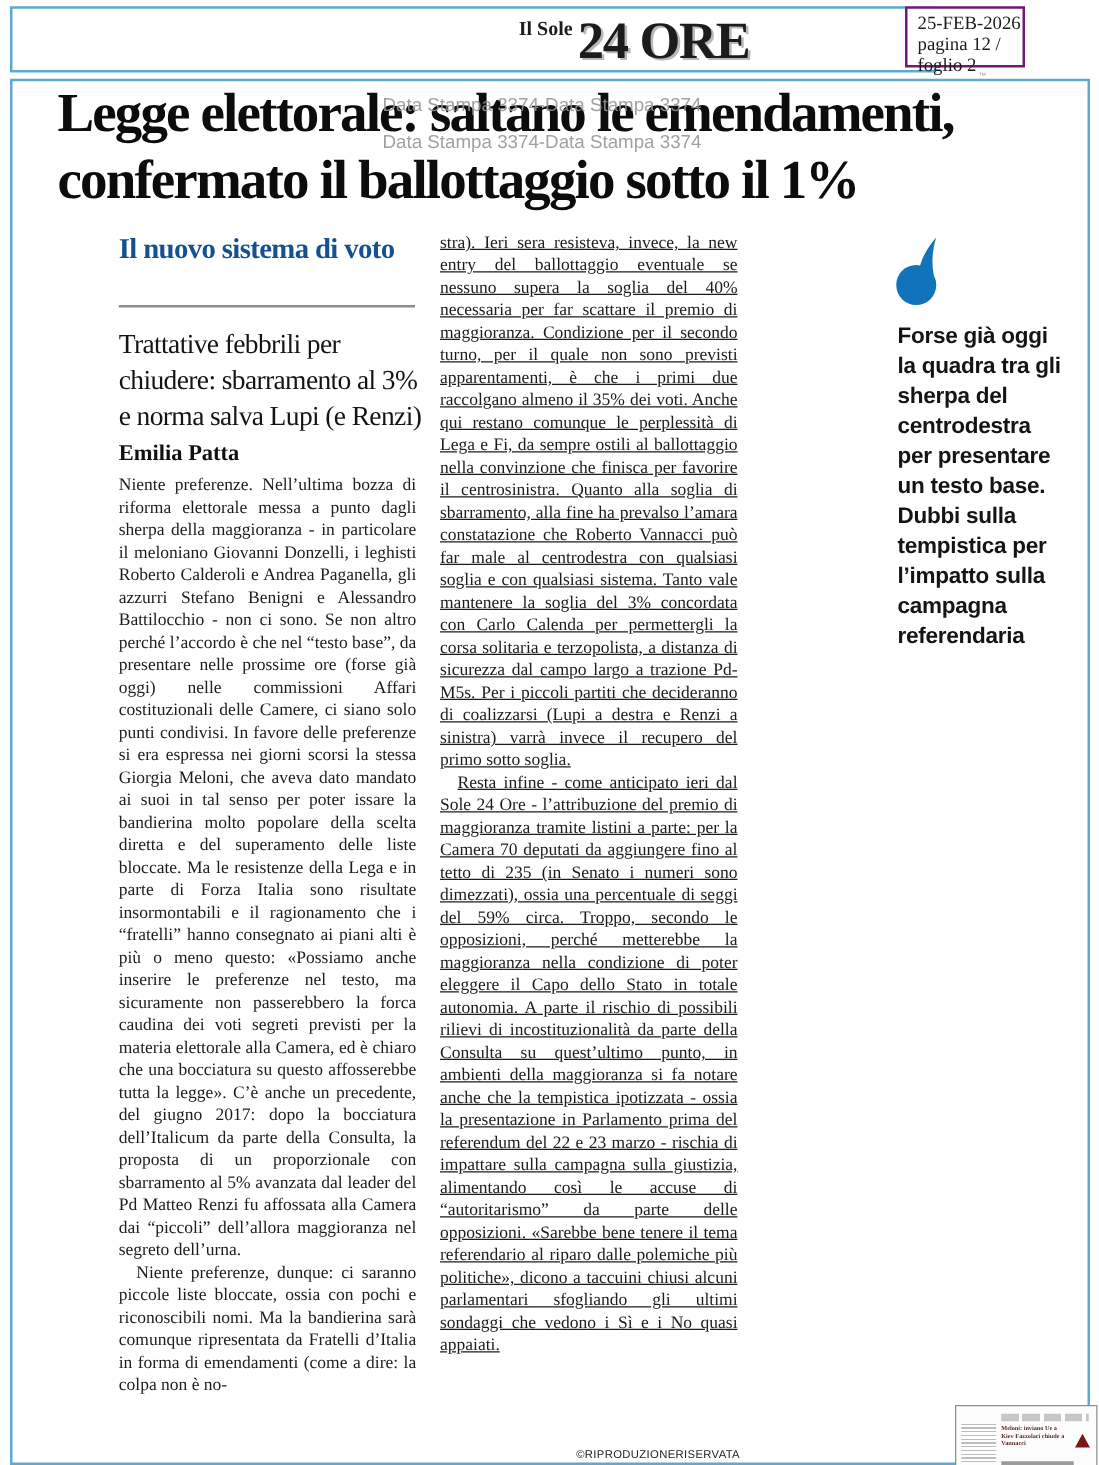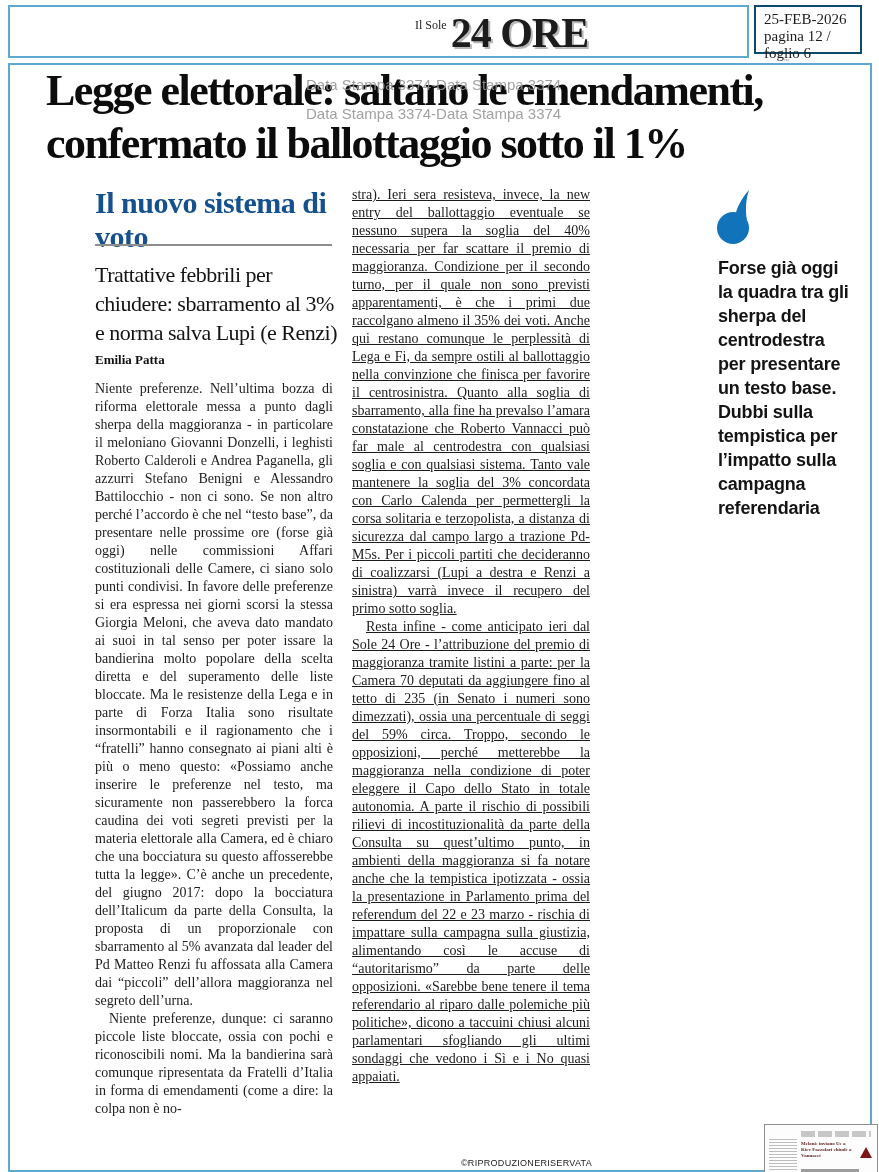--- a/index.html
+++ b/index.html
@@ -5,57 +5,57 @@
   html,body{margin:0;padding:0;background:#ffffff;}
   .page{
     position:relative;width:879px;height:1172px;background:#fff;
     font-family:"Liberation Serif",serif;color:#1c1c1c;overflow:hidden;
   }
   .header-box{
     position:absolute;left:8px;top:5px;width:737px;height:49px;
     border:2px solid #5ea9cf;background:#fff;
   }
   .logo{position:absolute;left:405px;top:2px;white-space:nowrap;}
-  .logo-small{font-size:12px;font-weight:normal;vertical-align:18px;letter-spacing:0;}
+  .logo-small{font-size:16px;font-weight:bold;vertical-align:18px;letter-spacing:0;}
   .logo-big{
     font-size:42px;font-weight:bold;letter-spacing:-1px;
     text-shadow:2px 2px 0 #b9b9b9;font-family:"Liberation Serif",serif;
   }
   .date-box{
-    position:absolute;left:754px;top:5px;width:108px;height:49px;
-    border:2px solid #0c4a6e;background:#fff;
+    position:absolute;left:724px;top:5px;width:96px;height:49px;
+    border:2px solid #701a75;background:#fff;
     font-size:15px;line-height:17px;padding:4px 0 0 8px;box-sizing:border-box;
   }
   .tm{position:absolute;left:783px;top:58px;font-size:6px;color:#9a9a9a;font-family:"Liberation Sans",sans-serif;}
   .main-box{
     position:absolute;left:8px;top:63px;width:860px;height:1105px;
     border:2px solid #5ea9cf;background:#fff;
   }
   .headline{
     position:absolute;left:46px;top:64px;width:822px;margin:0;
     font-size:44px;line-height:53px;font-weight:bold;letter-spacing:-1.5px;
     color:#0c0c0c;z-index:1;
   }
   .watermark{
     position:absolute;z-index:2;font-family:"Liberation Sans",sans-serif;
     font-size:15px;color:rgba(148,148,148,0.88);white-space:nowrap;
   }
   .wm1{left:306px;top:76px;}
   .wm2{left:306px;top:105px;}
   .kicker{
     position:absolute;left:95px;top:186px;width:250px;
-    font-size:30px;font-weight:bold;letter-spacing:-0.5px;color:#15518e;
+    font-size:23px;font-weight:bold;letter-spacing:-0.5px;color:#15518e;
   }
   .deck-rule{position:absolute;left:95px;top:244px;width:237px;height:2px;background:#8d8d8d;}
   .deck{
     position:absolute;left:95px;top:260px;width:265px;
     font-size:22px;line-height:29px;letter-spacing:-0.5px;color:#141414;
     white-space:pre-line;
   }
-  .byline{position:absolute;left:95px;top:352px;font-size:13px;font-weight:bold;color:#111;}
+  .byline{position:absolute;left:95px;top:352px;font-size:18px;font-weight:bold;color:#111;}
   .bodycol{
     position:absolute;width:238px;font-size:14px;line-height:18px;
     text-align:justify;color:#1c1c1c;
   }
   .col1{left:95px;top:380px;}
   .col2{left:352px;top:186px;text-decoration:underline;}
   .bodycol p{margin:0;}
   .bodycol p.indent{text-indent:14px;}
   .copyright{
     position:absolute;left:352px;top:1146px;width:240px;text-align:right;
@@ -100,21 +100,21 @@
   <div class="header-box">
     <div class="logo">
       <span class="logo-small">Il Sole</span>
       <span class="logo-big">24 ORE</span>
     </div>
   </div>
 
   <div class="date-box">
     <div>25-FEB-2026</div>
     <div>pagina 12 /</div>
-    <div>foglio  6</div>
+    <div>foglio  2</div>
   </div>
   <div class="tm">™</div>
 
   <div class="main-box"></div>
 
   <h1 class="headline">
     <span>Legge elettorale: saltano le emendamenti,</span><br>
     <span>confermato il ballottaggio sotto il 1%</span>
   </h1>
 

